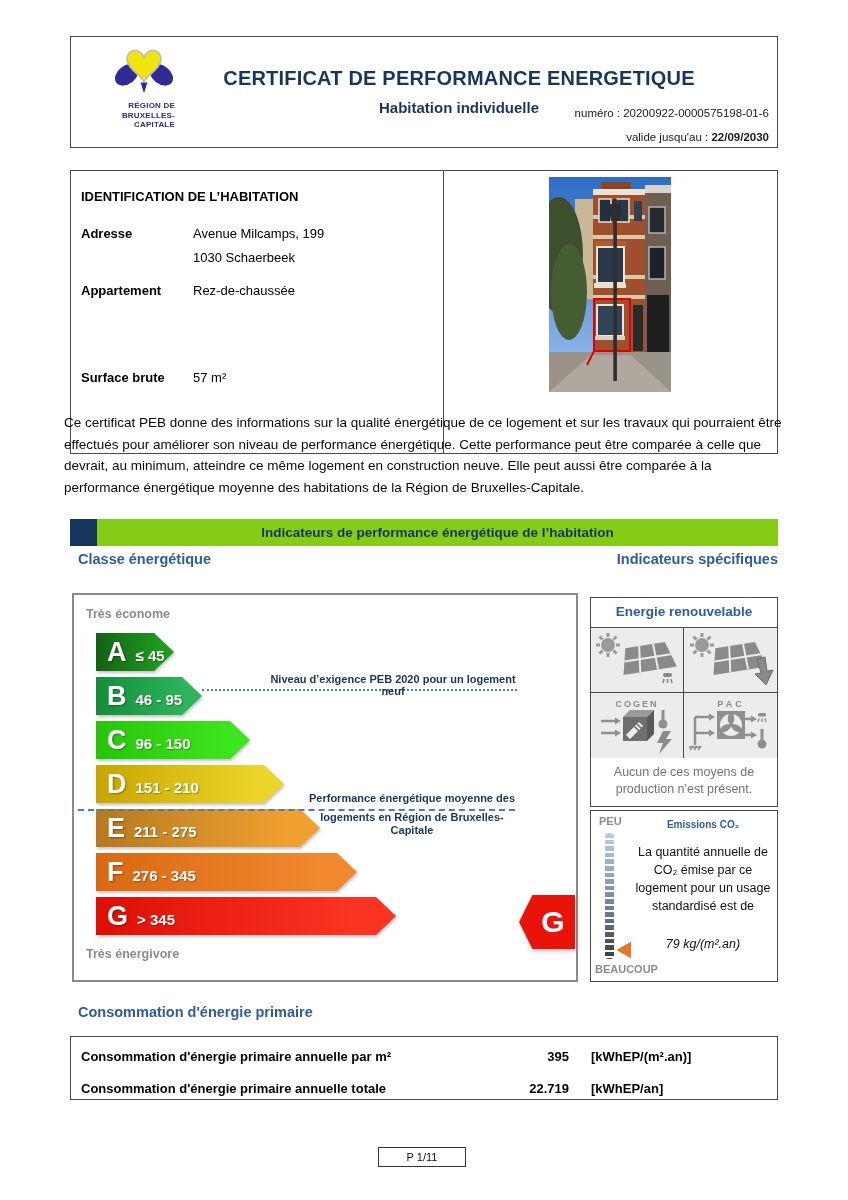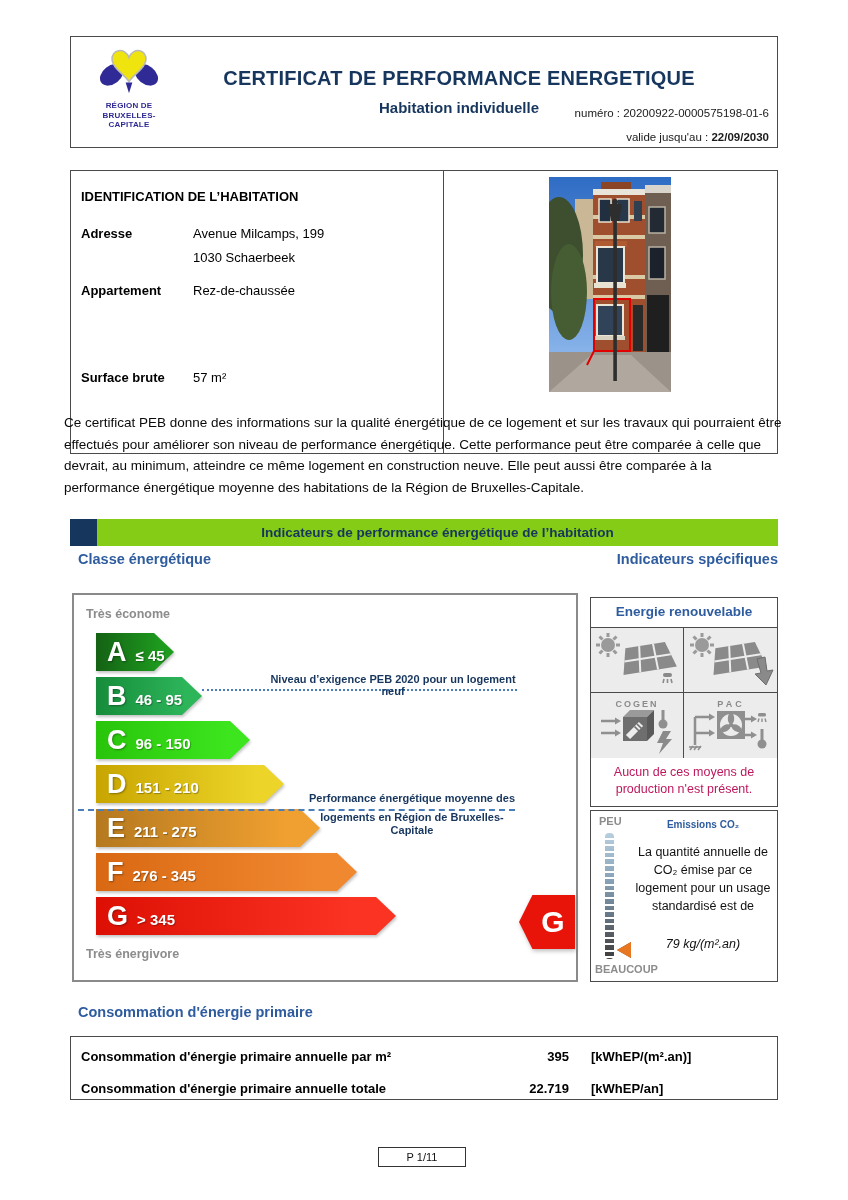--- a/index.html
+++ b/index.html
@@ -3,21 +3,21 @@
 <meta charset="utf-8">
 <style>
   * { margin:0; padding:0; box-sizing:border-box; }
   body { background:#fff; }
   .page { position:relative; width:848px; height:1200px; background:#ffffff;
           font-family:"Liberation Sans", sans-serif; color:#000; overflow:hidden; }
 
   
   .header-box { position:absolute; left:70px; top:36px; width:708px; height:112px;
                 border:1px solid #4a4a4a; background:#fff; }
-  .logo-wrap { position:absolute; left:12px; top:8px; width:92px; text-align:center; }
+  .logo-wrap { position:absolute; left:12px; top:8px; width:92px; text-align:right; }
   .logo-text { font-size:8px; font-weight:bold; color:#2f2a95; line-height:9.5px; letter-spacing:.2px; }
   .cert-title { position:absolute; left:100px; right:30px; top:30px; text-align:center;
                 font-size:20px; font-weight:bold; color:#17365d; letter-spacing:.2px; }
   .cert-subtitle { position:absolute; left:100px; right:30px; top:62px; text-align:center;
                    font-size:15px; font-weight:bold; color:#17365d; }
   .cert-number { position:absolute; right:8px; top:70px; font-size:11.5px; color:#1a1a1a; }
   .cert-valid  { position:absolute; right:8px; top:94px; font-size:11.5px; color:#1a1a1a; }
   .cert-valid b { font-weight:bold; }
 
   
@@ -72,21 +72,21 @@
   .renew-title { position:absolute; left:0; top:0; width:100%; height:30px; line-height:28px;
                  text-align:center; font-size:13.5px; font-weight:bold; color:#2e5c9e;
                  border-bottom:1px solid #4a4a4a; }
   .icon-grid { position:absolute; left:0; top:30px; width:100%; height:130px;
                display:grid; grid-template-columns:1fr 1fr; grid-template-rows:1fr 1fr; }
   .icon-cell { background:#ececec; border-right:1px solid #4a4a4a; border-bottom:1px solid #4a4a4a;
                display:flex; align-items:center; justify-content:center; }
   .icon-cell:nth-child(2n) { border-right:none; }
   .icon-cell:nth-child(3), .icon-cell:nth-child(4) { border-bottom:none; }
   .renew-none { position:absolute; left:6px; top:166px; width:174px; text-align:center;
-                font-size:12.5px; line-height:17px; color:#be185d; }
+                font-size:12.5px; line-height:17px; color:#737373; }
 
   .co2-box { position:absolute; left:590px; top:810px; width:188px; height:172px;
              border:1px solid #4a4a4a; background:#fff; }
   .co2-peu { position:absolute; left:8px; top:4px; font-size:11px; font-weight:bold; color:#8c8c8c; }
   .co2-beaucoup { position:absolute; left:4px; top:152px; font-size:11px; font-weight:bold; color:#8c8c8c; }
   .co2-gauge { position:absolute; left:14px; top:22px; width:9px; height:126px; border-radius:4px;
                background:
                  repeating-linear-gradient(to bottom, rgba(255,255,255,0) 0 4.6px, #ffffff 4.6px 6.6px),
                  linear-gradient(to bottom, #b7cede 0%, #8aa5bb 35%, #6a7d8d 62%, #55595e 82%, #3d3d3d 100%); }
   .co2-marker { position:absolute; left:26px; top:131px; width:0; height:0;

